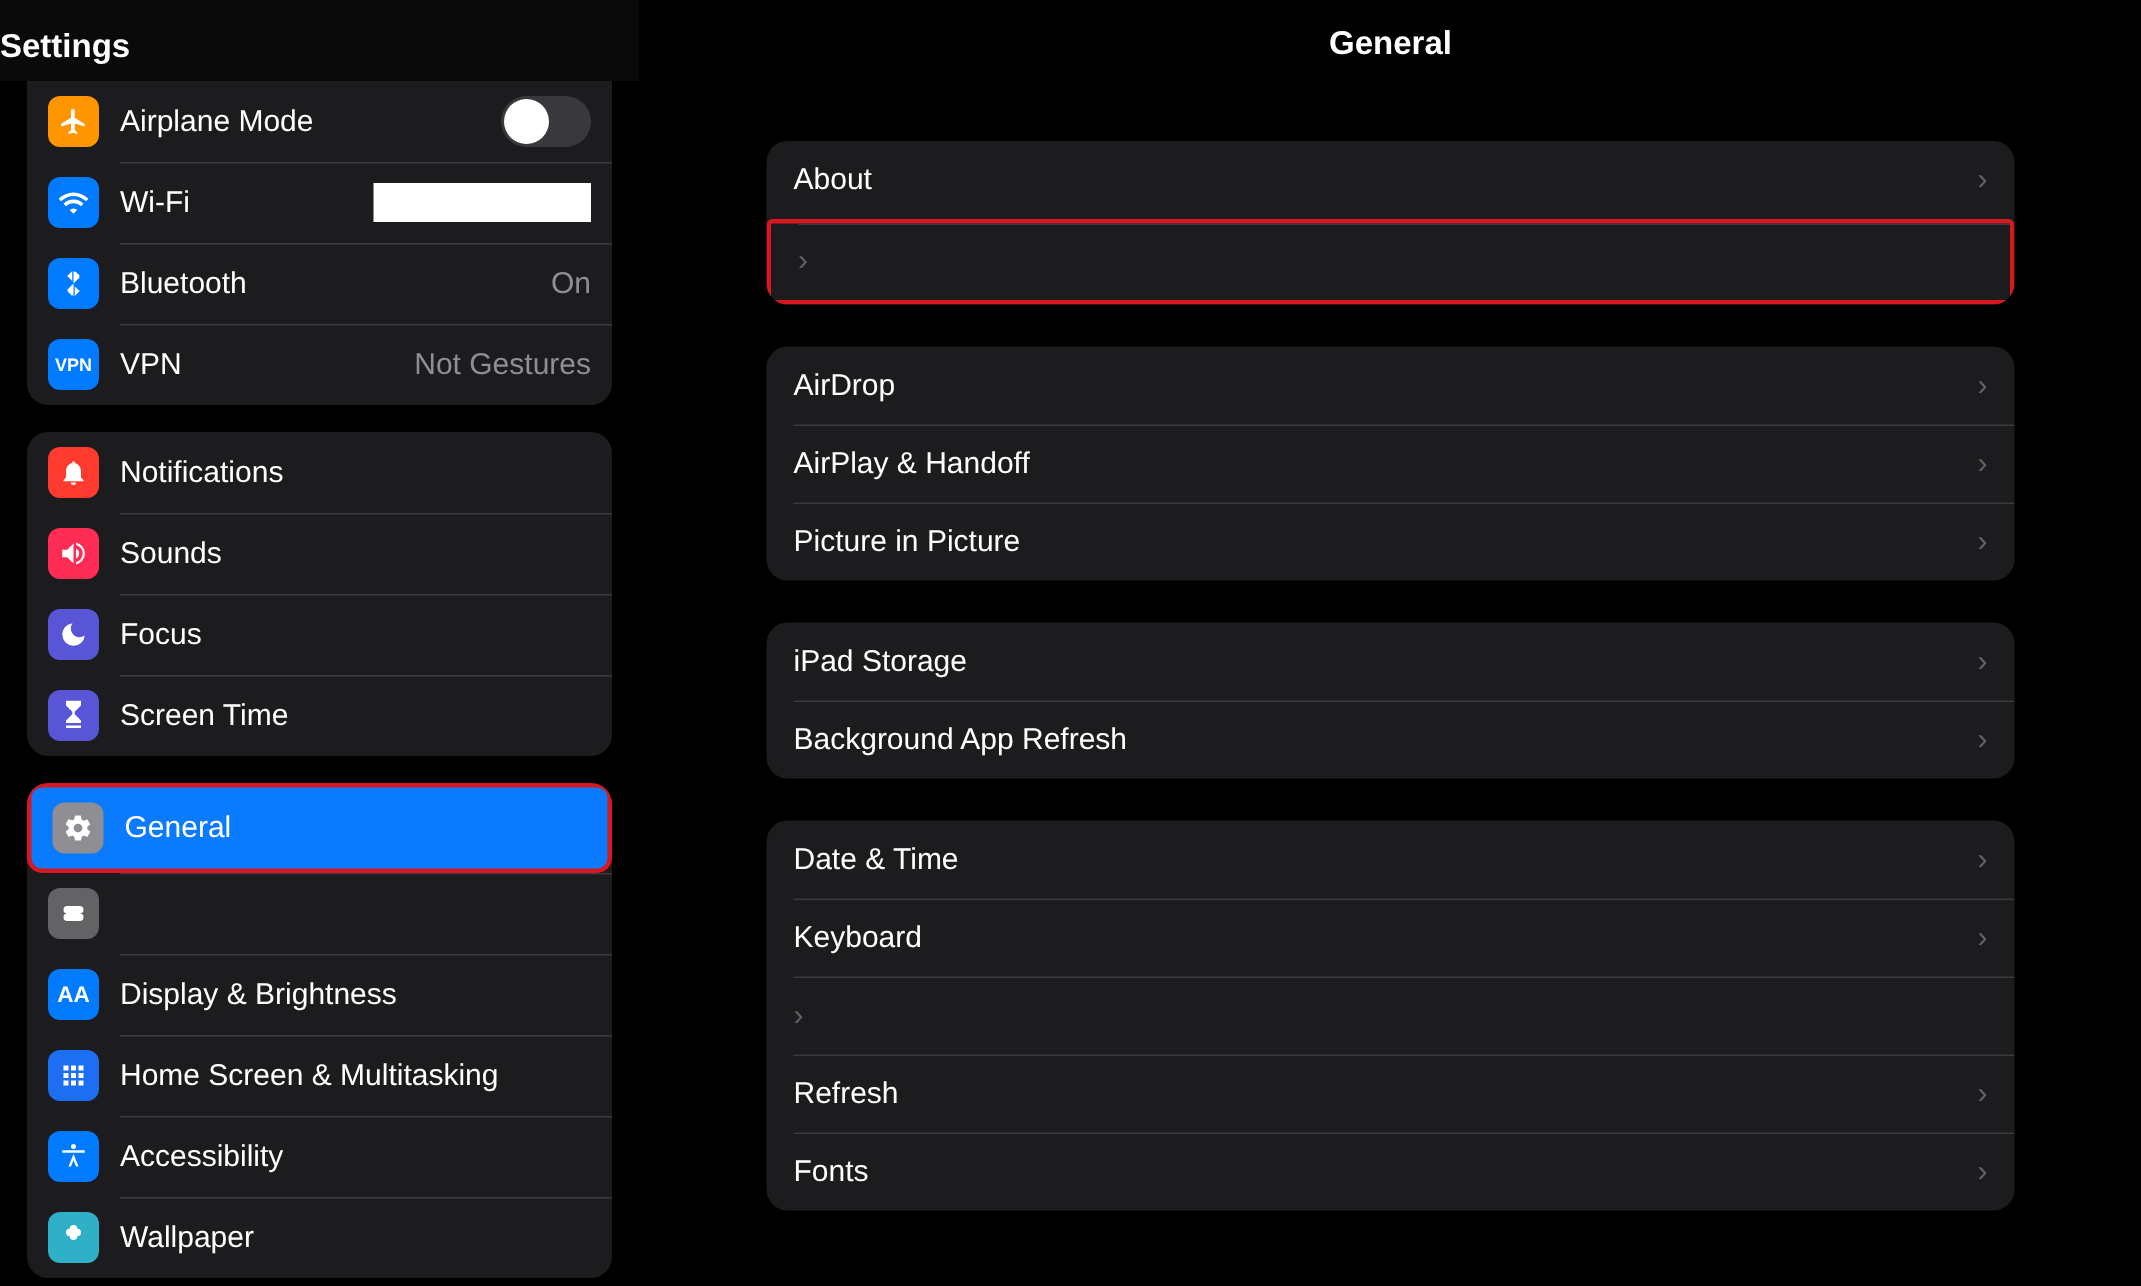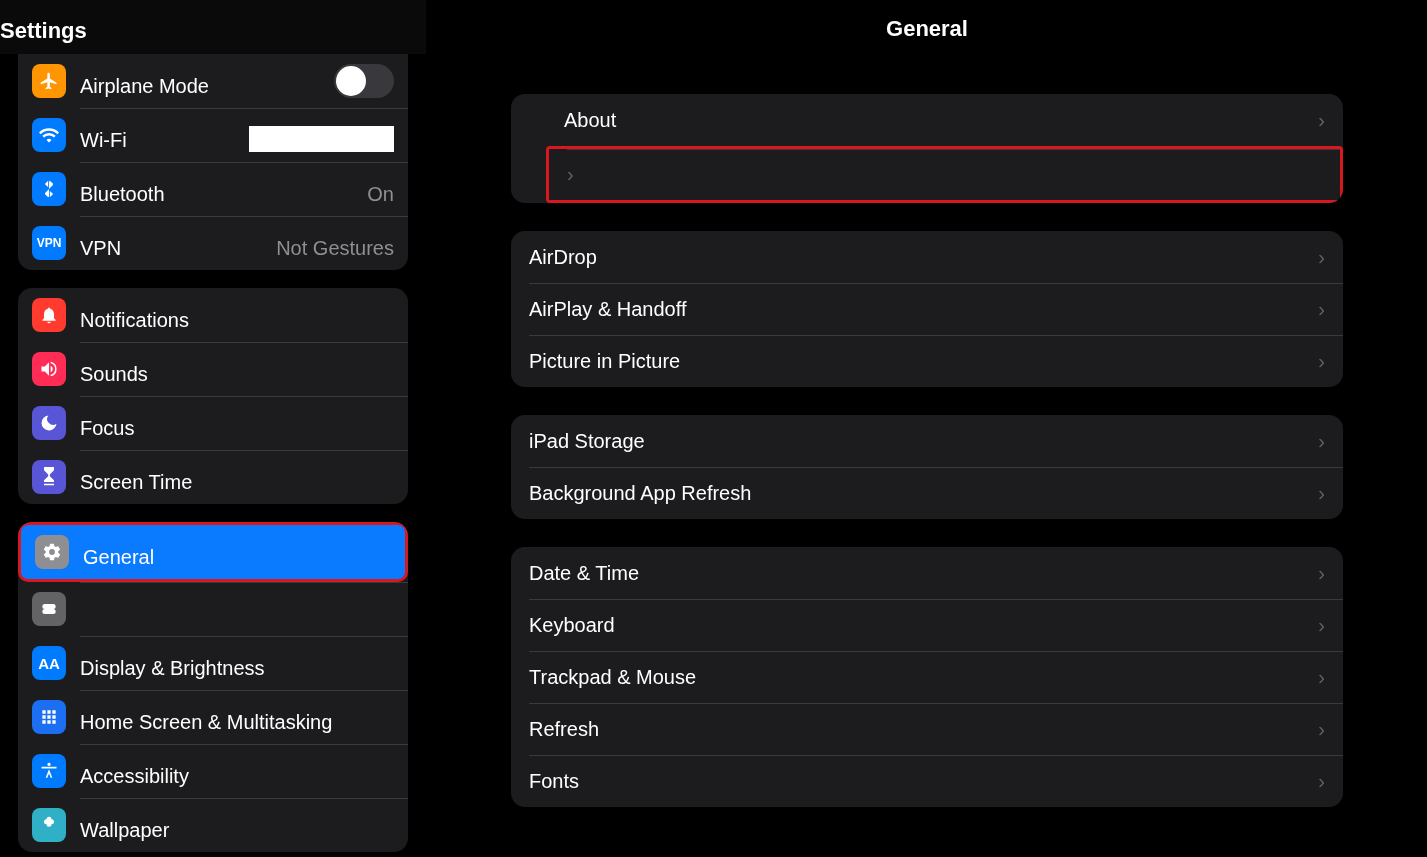--- a/index.html
+++ b/index.html
@@ -32,21 +32,21 @@
 .section {
   margin: 18px 18px 0 18px;
   background: #1c1c1e;
   border-radius: 14px;
   overflow: hidden;
 }
 .section.first { margin-top: 0; border-top-left-radius: 0; border-top-right-radius: 0; }
 
 .row {
   display: flex;
-  align-items: flex-end;
+  align-items: center;
   padding: 10px 14px;
   min-height: 52px;
   position: relative;
 }
 .row + .row::before {
   content: "";
   position: absolute;
   left: 62px; right: 0; top: 0;
   height: 1px;
   background: #3a3a3c;
@@ -111,21 +111,21 @@
   padding: 16px 0 8px 0;
   font-weight: 600;
   font-size: 22px;
 }
 .group {
   margin: 28px 84px 0 84px;
   background: #1c1c1e;
   border-radius: 14px;
   overflow: hidden;
 }
-.group:first-of-type { margin-top: 44px; padding-left: 35px; }
+.group:first-of-type { margin-top: 44px; }
 .drow {
   display: flex;
   align-items: center;
   padding: 14px 18px;
   min-height: 52px;
   position: relative;
   font-size: 20px;
 }
 .drow + .drow::before {
   content: "";
@@ -324,21 +324,20 @@
       <div class="group">
         <div class="drow">
           <div class="dlabel">Date &amp; Time</div>
           <div class="chevron">›</div>
         </div>
         <div class="drow">
           <div class="dlabel">Keyboard</div>
           <div class="chevron">›</div>
         </div>
         <div class="drow">
-          <div class="dlabel">Trackpad &amp; Mouse</div>
           <div class="chevron">›</div>
         </div>
         <div class="drow">
           <div class="dlabel">Refresh</div>
           <div class="chevron">›</div>
         </div>
         <div class="drow">
           <div class="dlabel">Fonts</div>
           <div class="chevron">›</div>
         </div>

